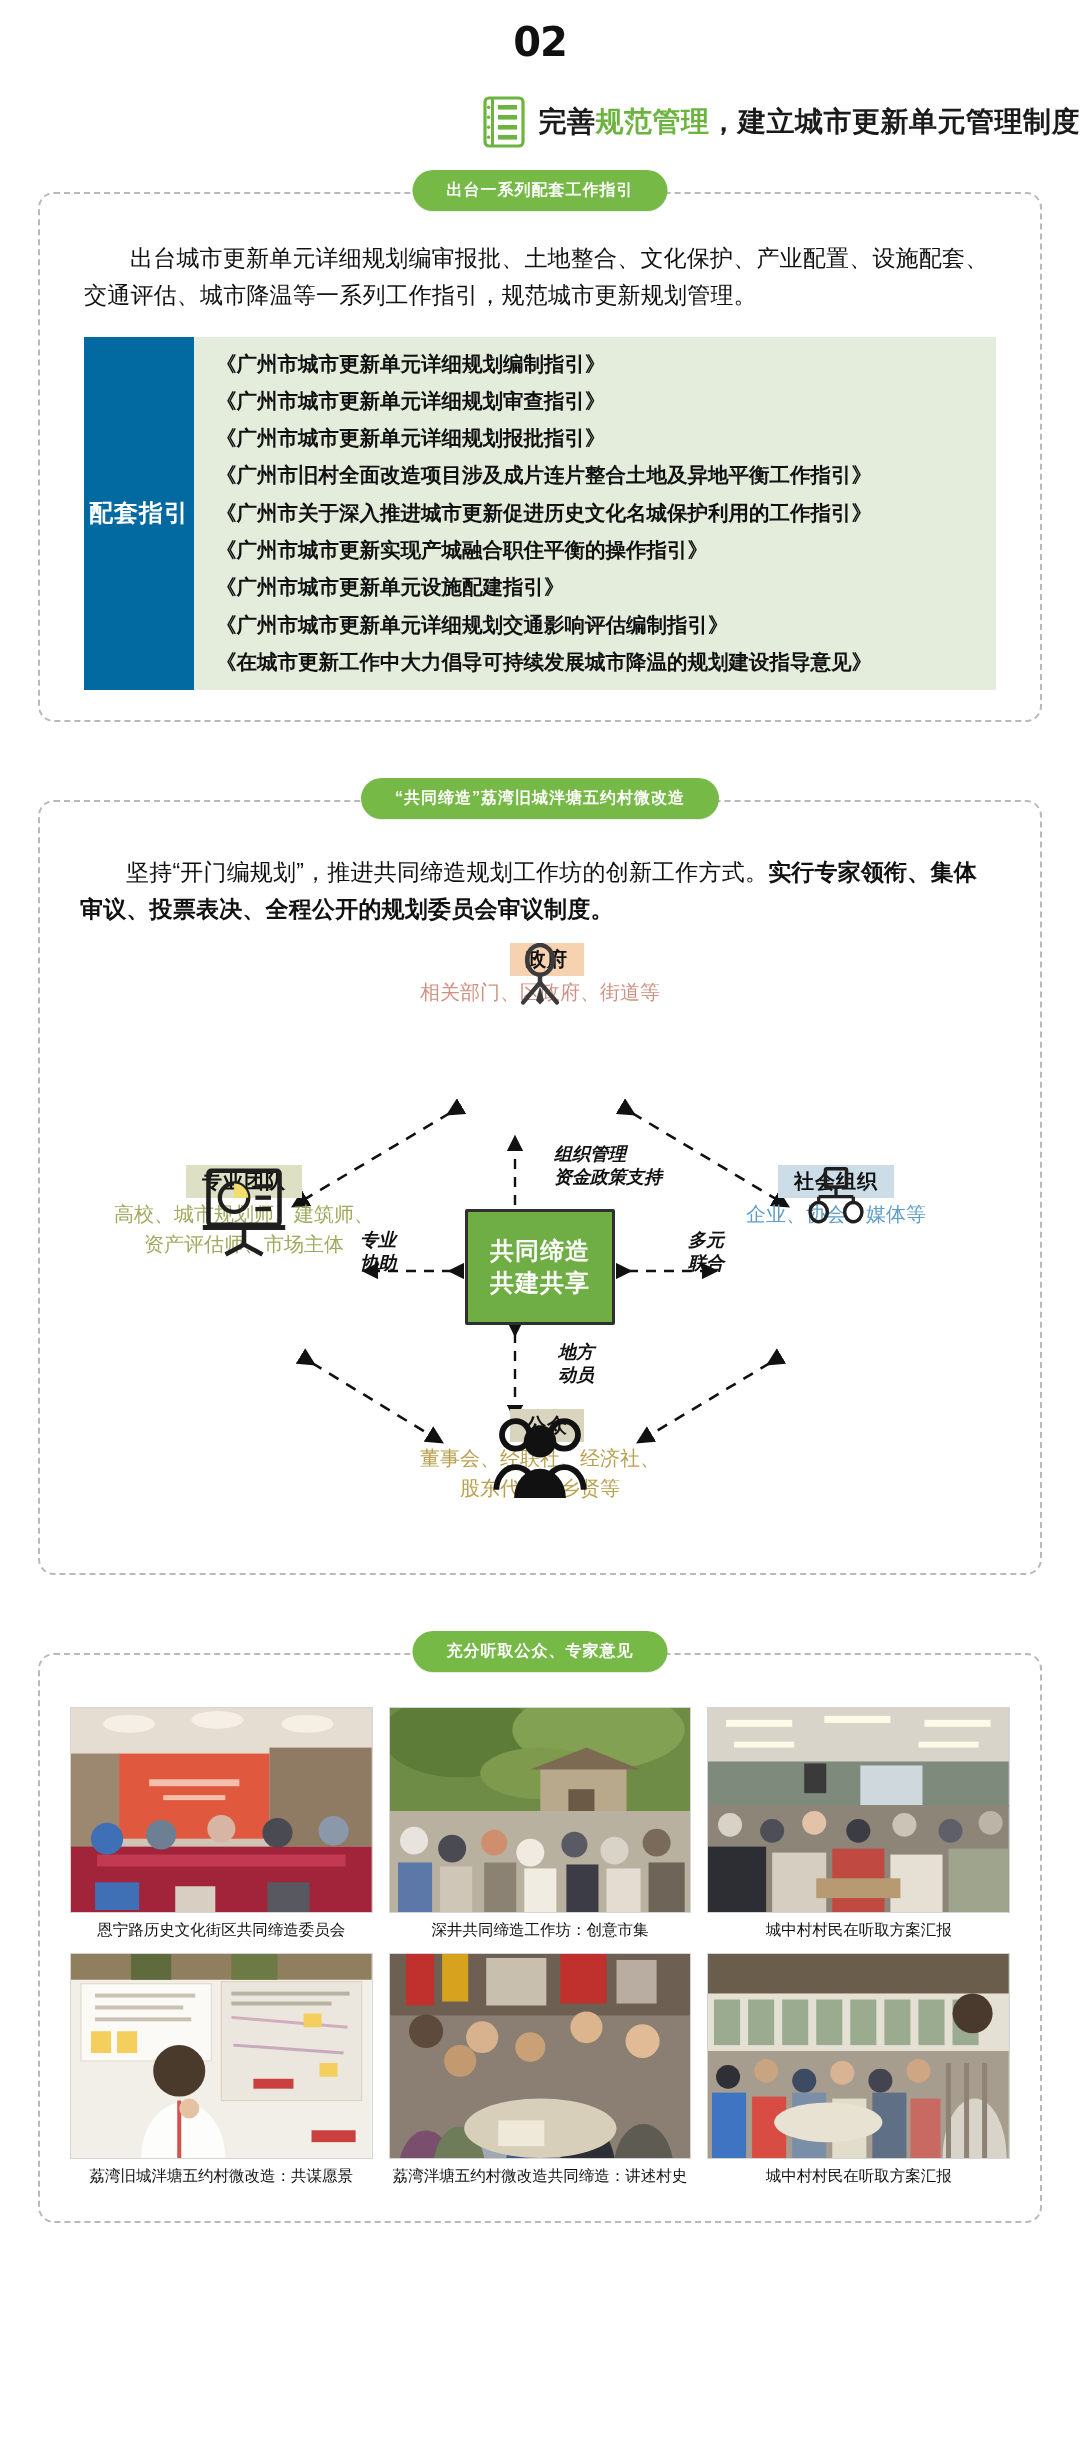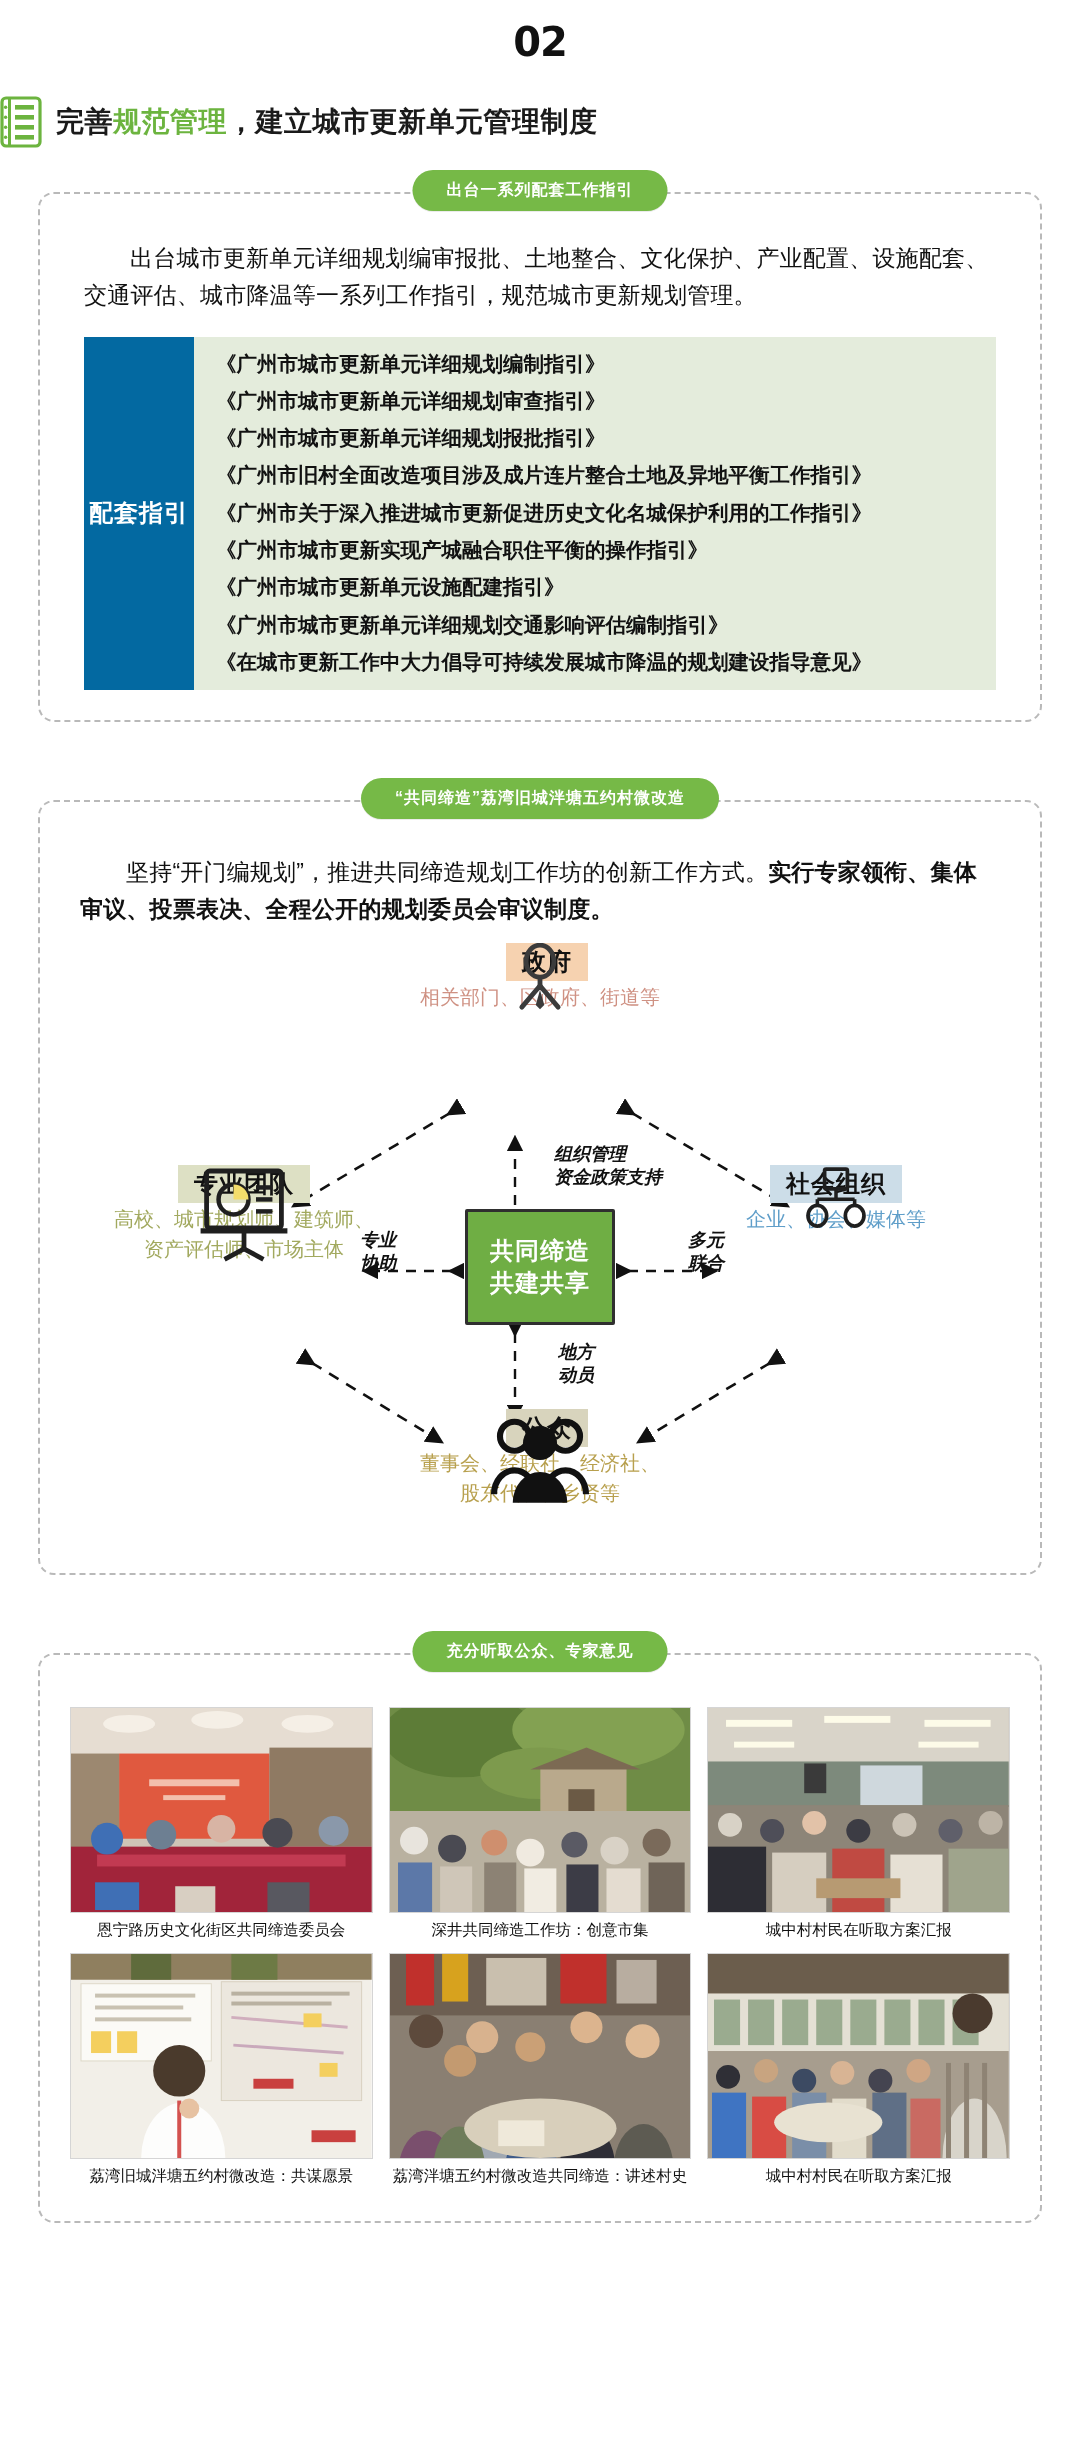--- a/index.html
+++ b/index.html
@@ -27,21 +27,21 @@
     font-weight:bold;
     letter-spacing:-1px;
     color:#111;
     padding-top:22px;
     line-height:1;
     font-family:"DejaVu Sans","Liberation Sans",sans-serif;
   }
   .section-title-row{
     display:flex;
     align-items:center;
-    justify-content:flex-start;
+    justify-content:flex-end;
     gap:14px;
     margin-top:34px;
   }
   .doc-icon{
     width:42px;height:52px;flex:0 0 auto;
     display:block;
   }
   .section-title{
     font-size:28px;
     font-weight:bold;
@@ -125,21 +125,21 @@
     position:relative;
     width:100%;
     height:600px;
     margin-top:14px;
   }
   .diagram svg{position:absolute;top:0;left:0;width:100%;height:100%;}
   .node{position:absolute;text-align:center;}
 
   .tag{
     display:inline-block;
-    font-size:24px;
+    font-size:20px;
     font-weight:bold;
     padding:3px 16px;
     color:#111;
     letter-spacing:1px;
   }
   .tag-gov{background:#f6d2b0;}
   .tag-team{background:#dde0c4;}
   .tag-social{background:#ccdde8;}
   .tag-public{background:#d8d4bd;}
 

